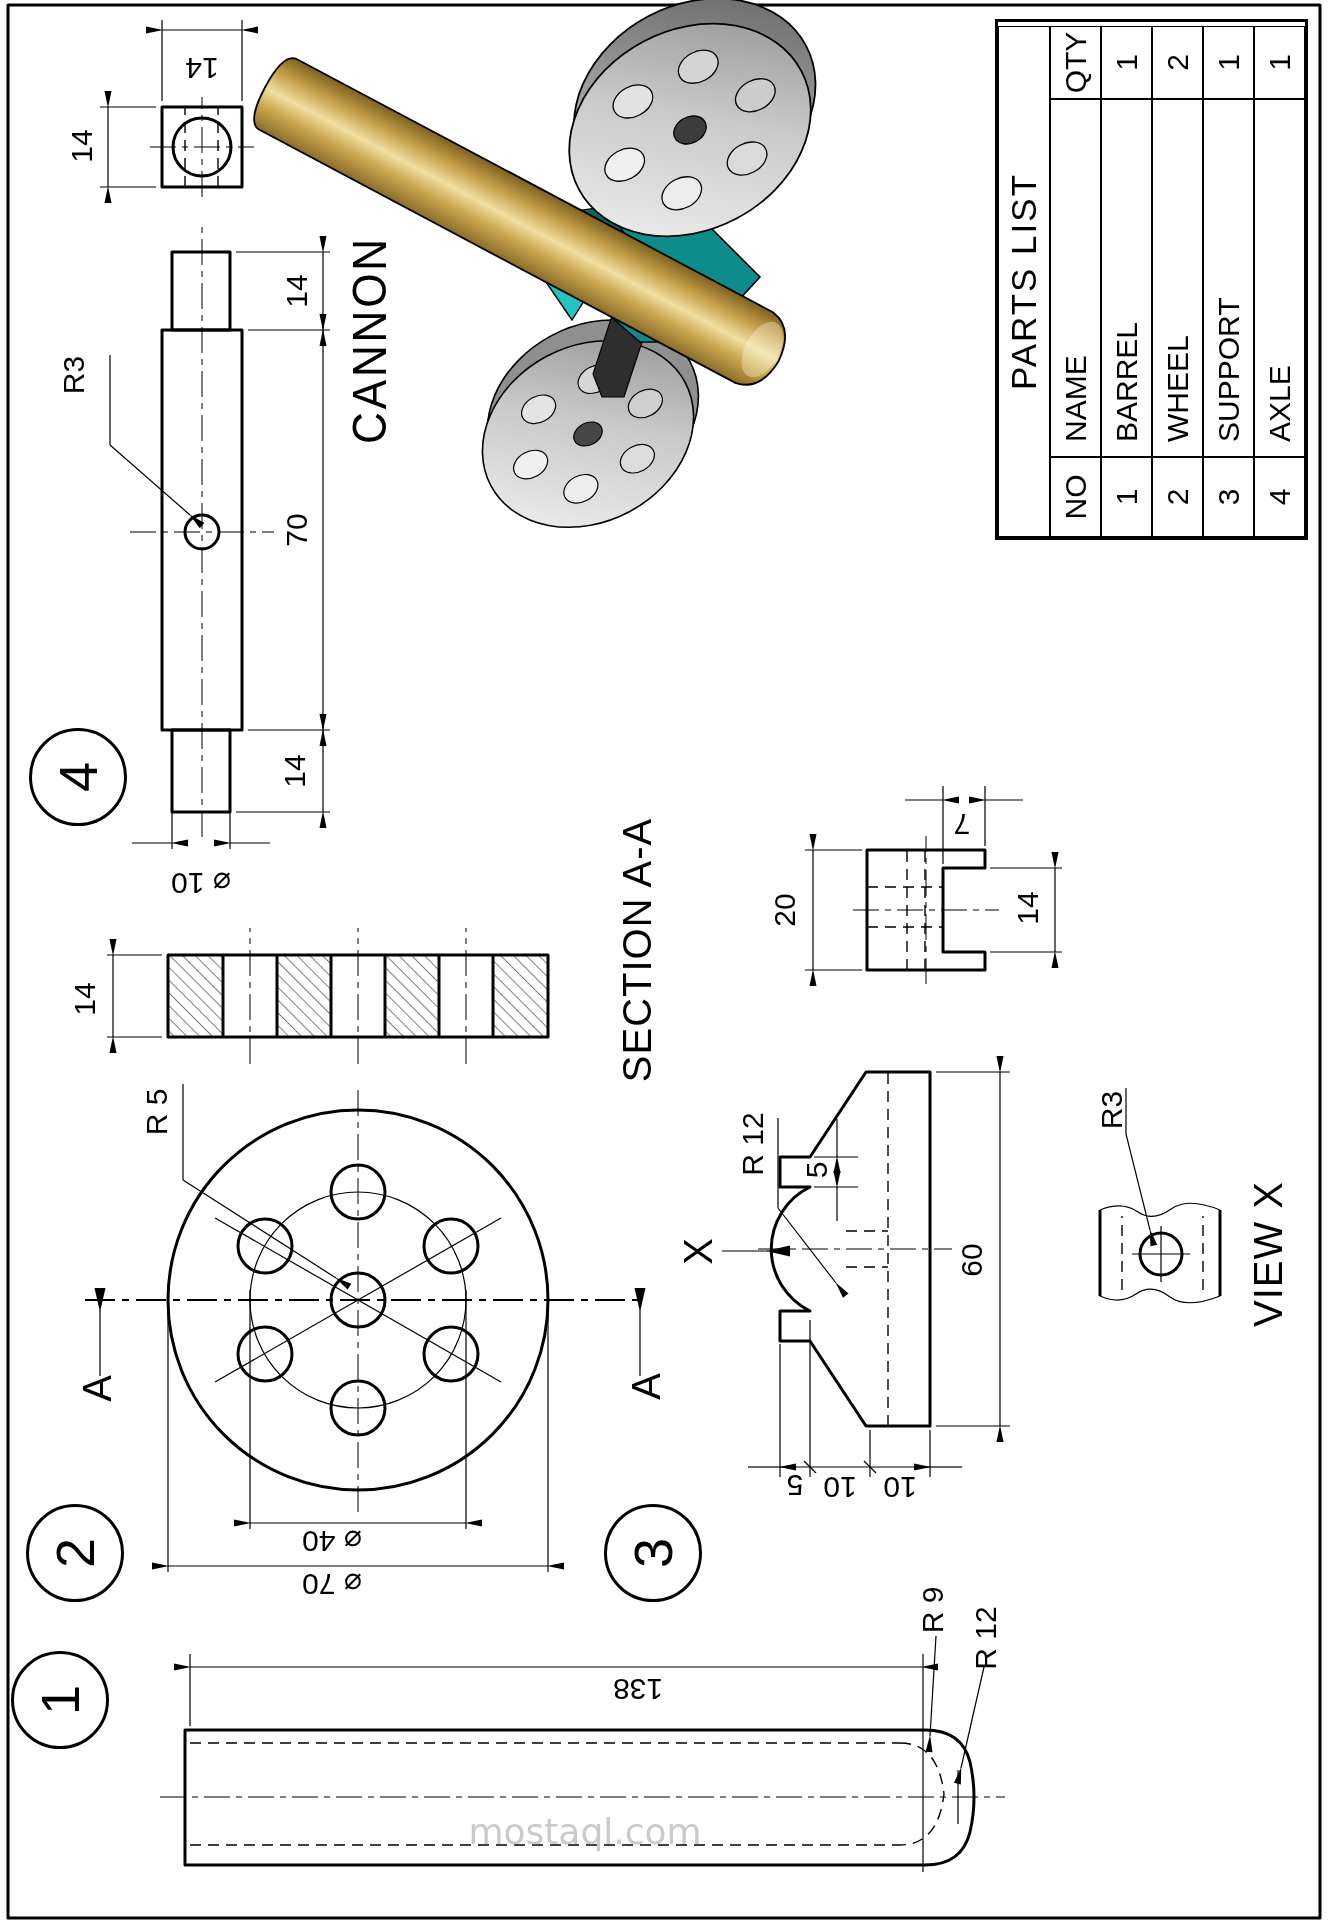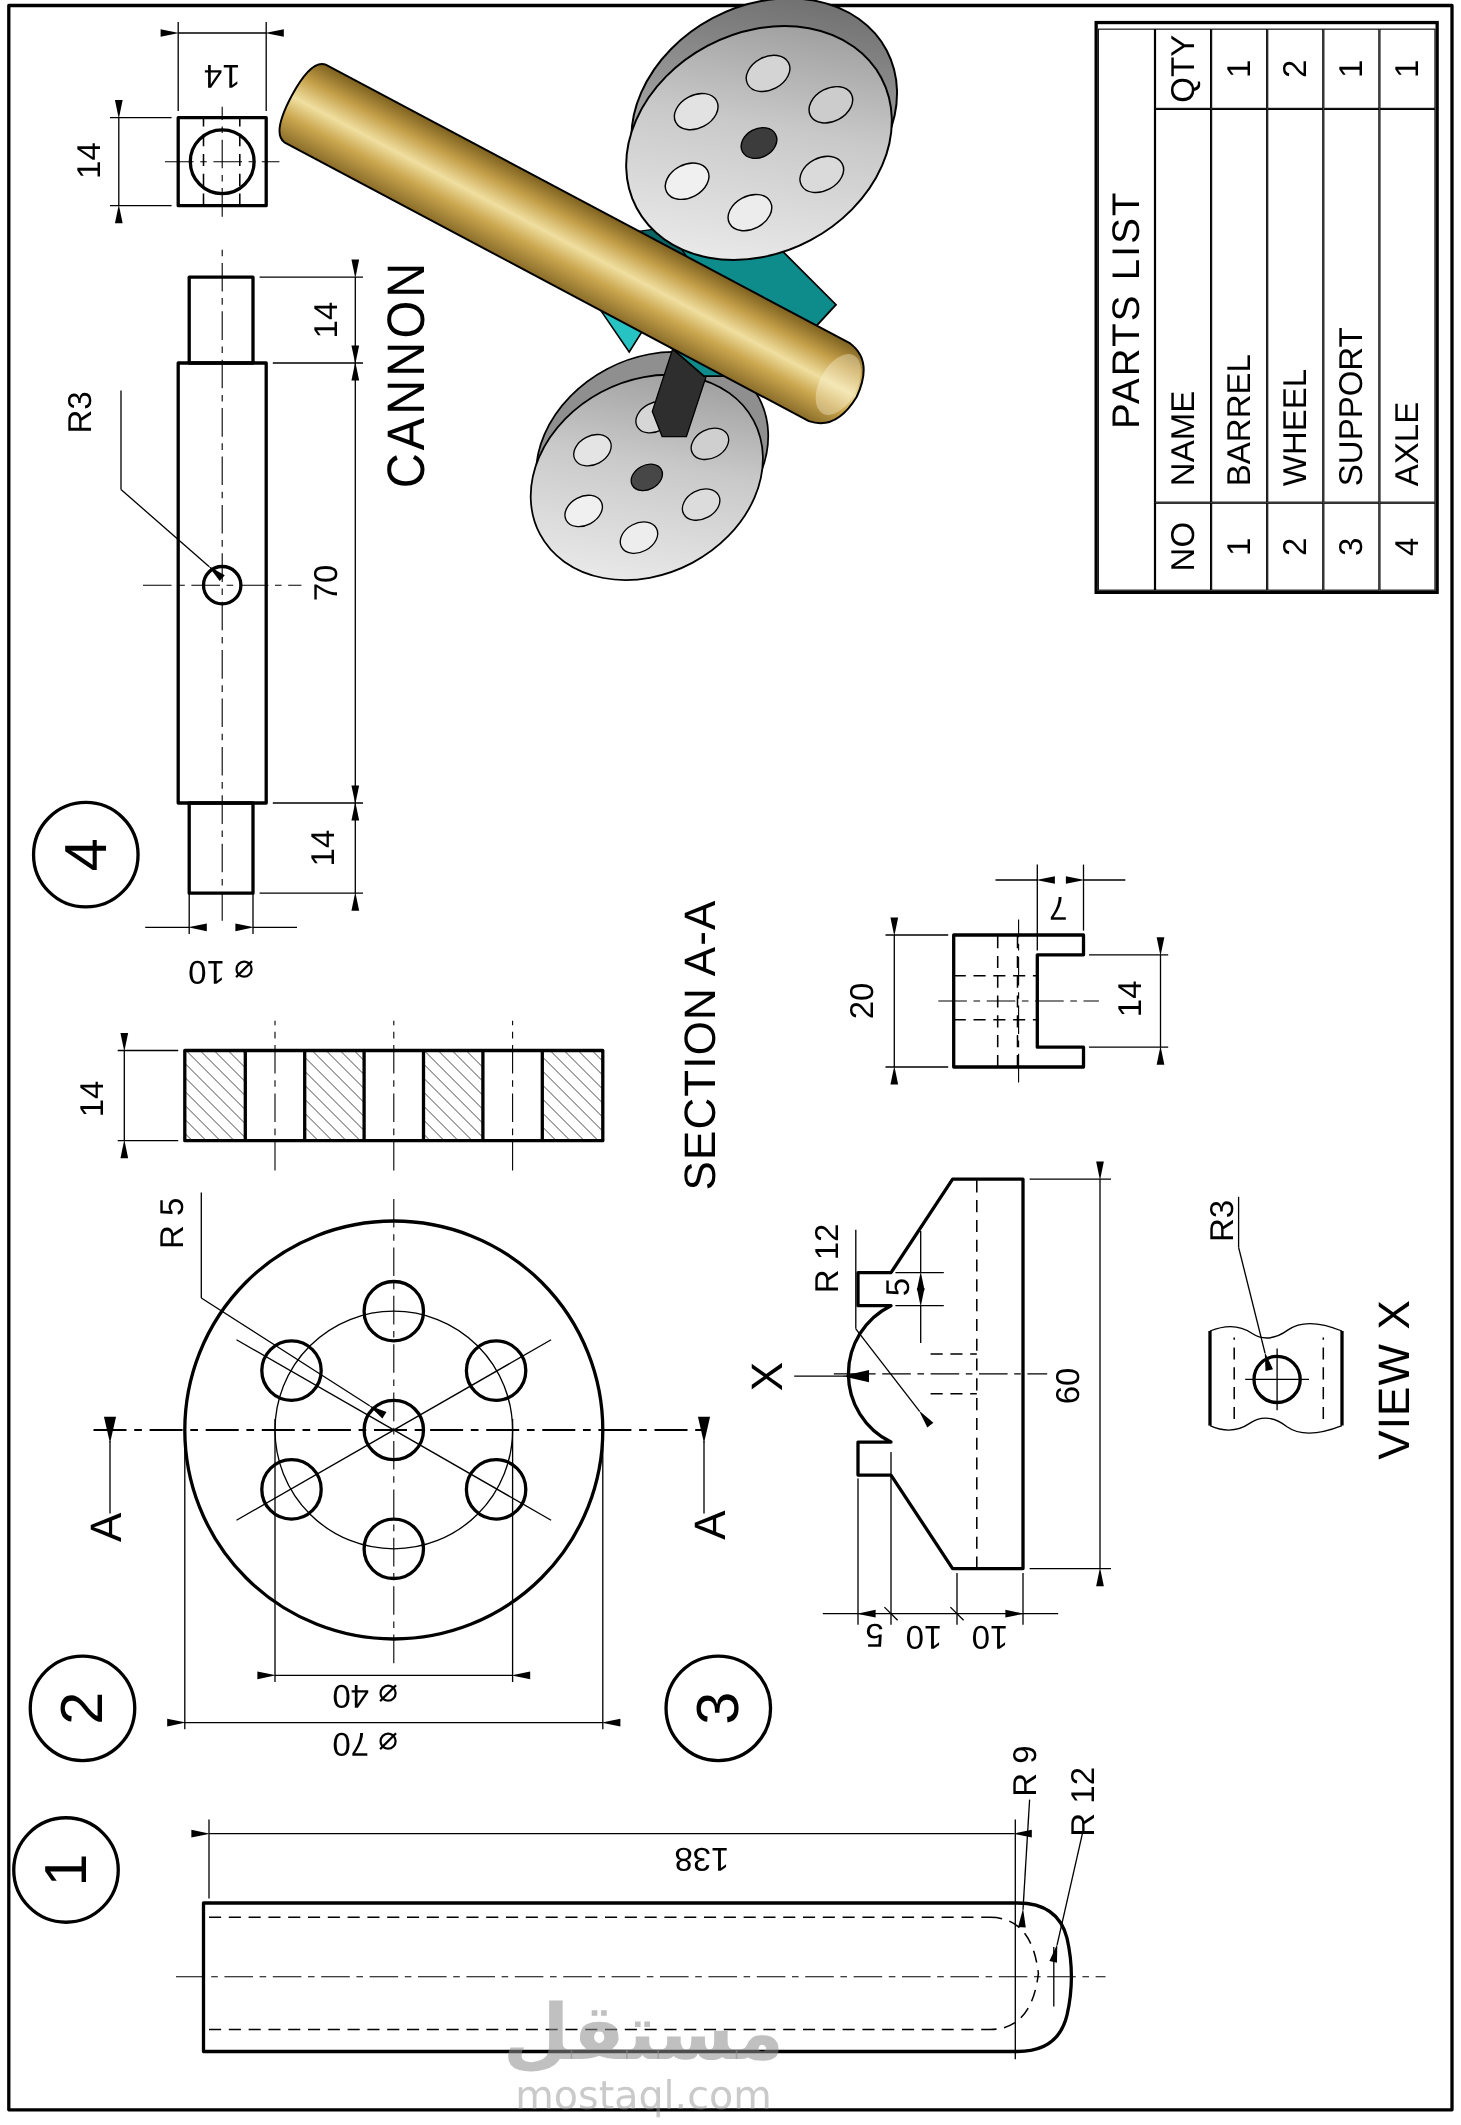--- a/index.html
+++ b/index.html
@@ -343,16 +343,15 @@
     <div class="cell">3</div>
     <div class="cell namecell">SUPPORT</div>
     <div class="cell">1</div>
     <div class="cell">4</div>
     <div class="cell namecell">AXLE</div>
     <div class="cell">1</div>
   </div>
  </div>
 
  <div class="wm">
-   <div class="ar">مستقل</div>
    <div class="dm">mostaql.com</div>
  </div>
 </div>
 
 </body></html>

